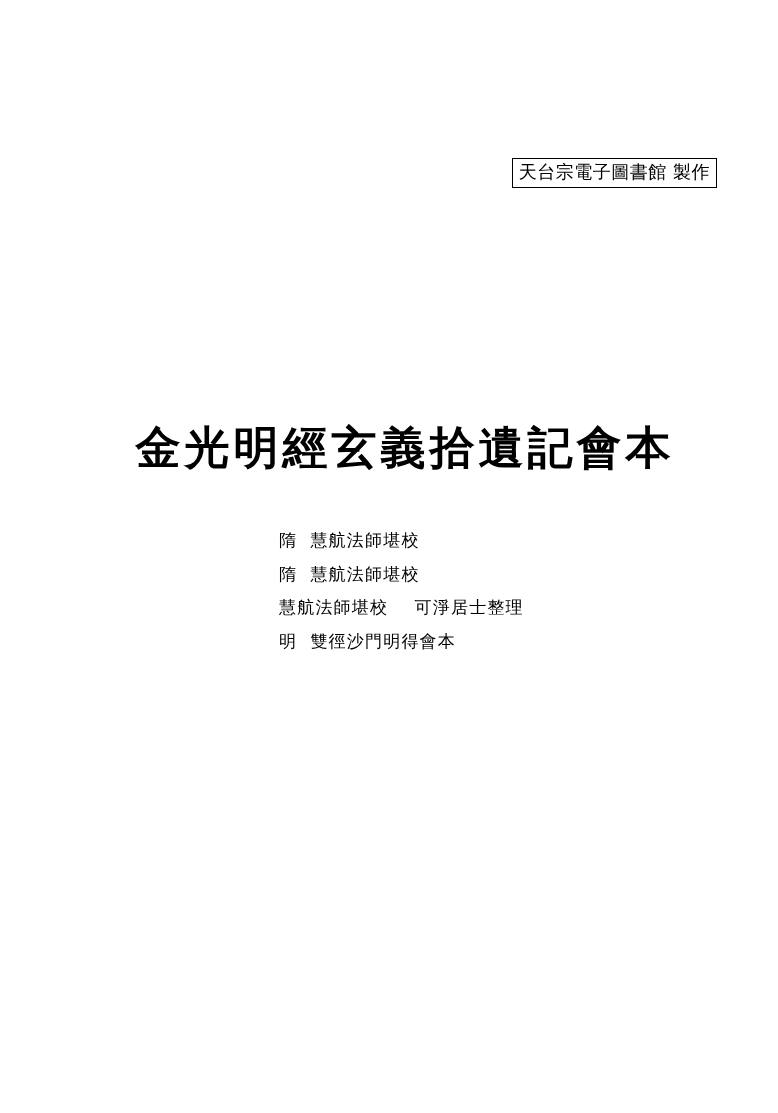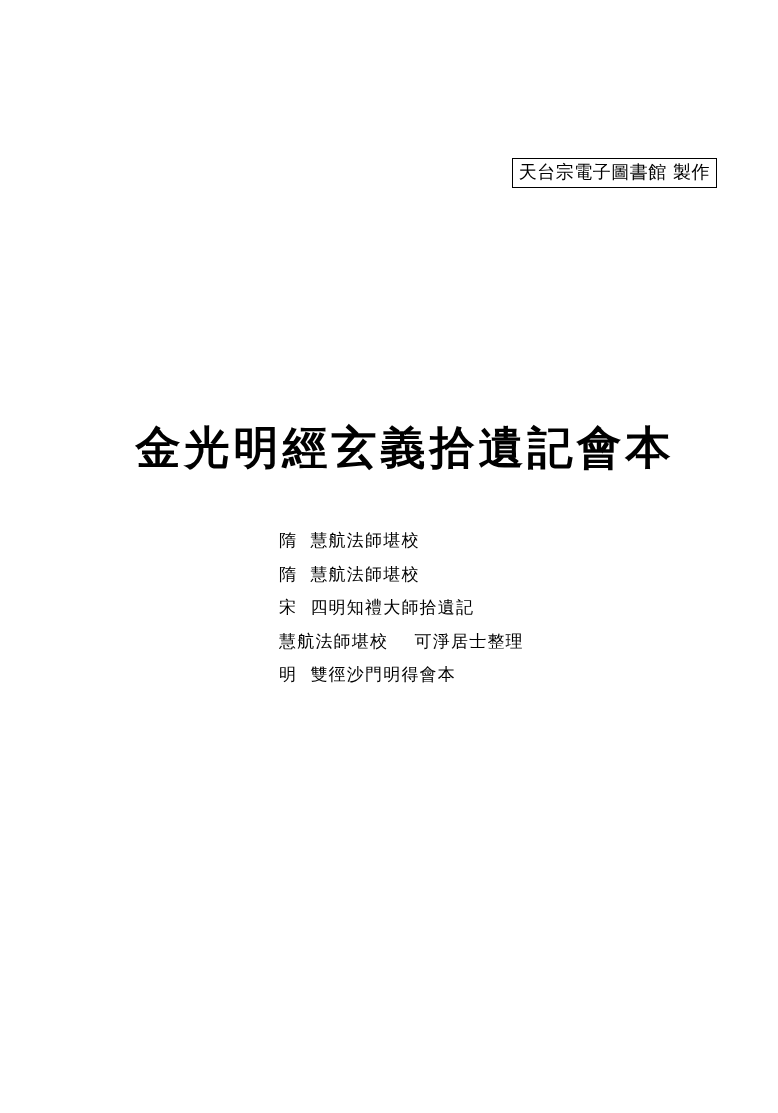--- a/index.html
+++ b/index.html
@@ -69,18 +69,17 @@
 
 <div class="page">
 
   <div class="producer-box">天台宗電子圖書館 製作</div>
 
   <div class="title">金光明經玄義拾遺記會本</div>
 
   <div class="attributions">
     <div class="attr-line">隋  慧航法師堪校</div>
     <div class="attr-line">隋  慧航法師堪校</div>
-    <div class="attr-line">宋  四明知禮大師拾遺記</div>
     <div class="attr-line">慧航法師堪校    可淨居士整理</div>
     <div class="attr-line">明  雙徑沙門明得會本</div>
   </div>
 
 </div>
 
 </body></html>

